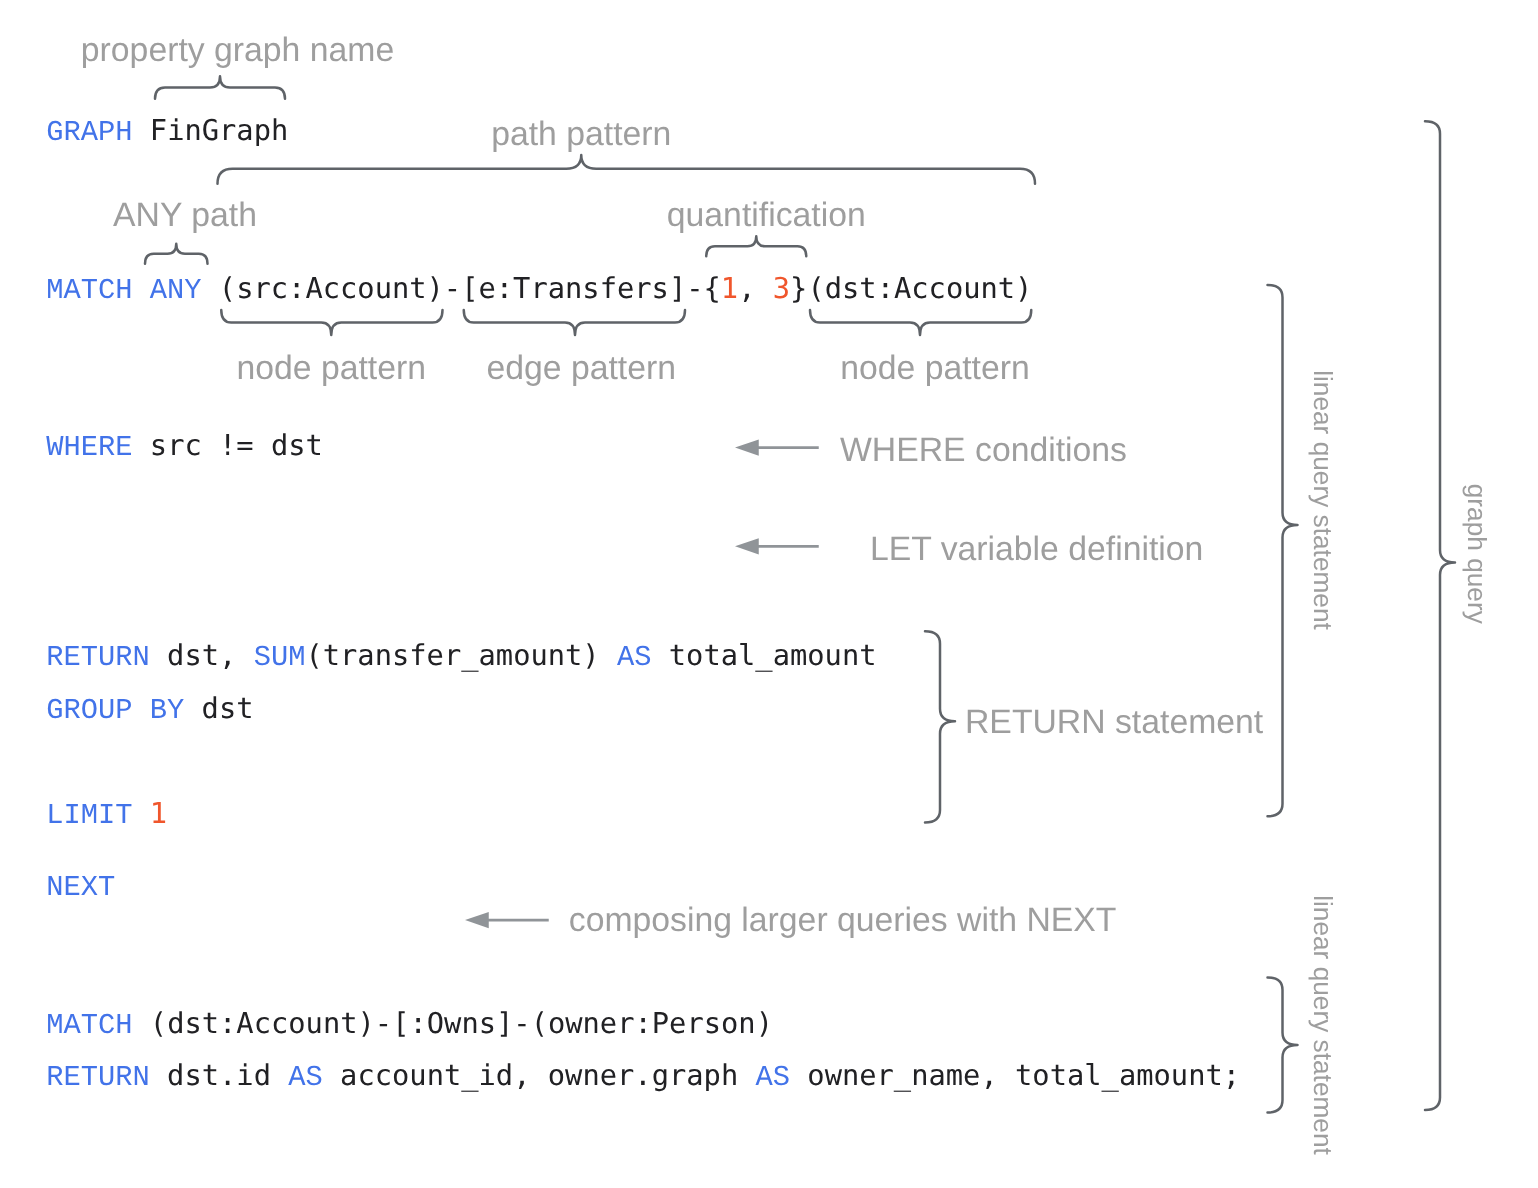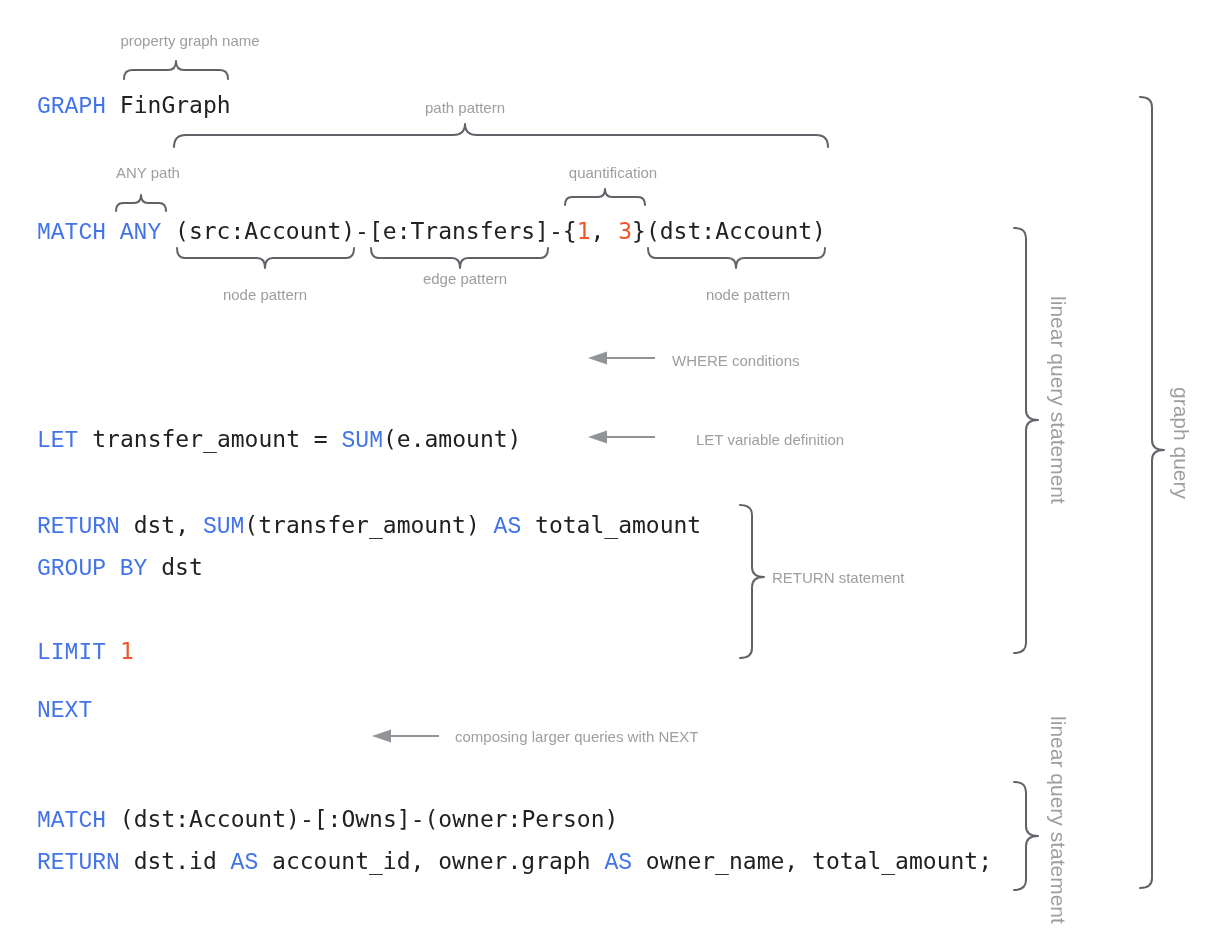--- a/index.html
+++ b/index.html
@@ -18,21 +18,21 @@
     position:absolute;left:37px;
     font-family:"DejaVu Sans Mono",monospace;
     font-size:23px;line-height:27px;white-space:pre;
     color:var(--plain);
   }
   .seg-keyword{color:var(--keyword);font-family:Liberation Mono, monospace;}
   .seg-plain{color:var(--plain);}
   .seg-number{color:var(--number);}
   .label{
     position:absolute;
-    font-size:15px;line-height:25px;white-space:nowrap;
+    font-size:27px;line-height:25px;white-space:nowrap;
     color:var(--label);
   }
   .label.center{transform:translateX(-50%);}
   .vlabel{
     position:absolute;
     font-size:21px;line-height:25px;white-space:nowrap;
     color:var(--label);
     writing-mode:vertical-rl;
     transform:translate(-50%,-50%);
   }
@@ -67,34 +67,34 @@
       <polygon class="arrowhead" points="588,437 607,430.5 607,443.5"></polygon>
     </g>
     <g>
       <line class="arrowline" x1="388" y1="736" x2="439" y2="736"></line>
       <polygon class="arrowhead" points="372,736 391,729.5 391,742.5"></polygon>
     </g>
   </svg>
 
   <div class="code" style="top:92px"><span class="seg-keyword">GRAPH</span><span class="seg-plain"> FinGraph</span></div>
   <div class="code" style="top:218px"><span class="seg-keyword">MATCH ANY</span><span class="seg-plain"> (src:Account)-[e:Transfers]-{</span><span class="seg-number">1</span><span class="seg-plain">, </span><span class="seg-number">3</span><span class="seg-plain">}(dst:Account)</span></div>
-  <div class="code" style="top:426px"><span class="seg-keyword">LET</span><span class="seg-plain"> transfer_amount = </span><span class="seg-keyword">SUM</span><span class="seg-plain">(e.amount)</span></div>
+  <div class="code" style="top:344px"><span class="seg-keyword">WHERE</span><span class="seg-plain"> src != dst</span></div>
   <div class="code" style="top:512px"><span class="seg-keyword">RETURN</span><span class="seg-plain"> dst, </span><span class="seg-keyword">SUM</span><span class="seg-plain">(transfer_amount) </span><span class="seg-keyword">AS</span><span class="seg-plain"> total_amount</span></div>
   <div class="code" style="top:554px"><span class="seg-keyword">GROUP BY</span><span class="seg-plain"> dst</span></div>
   <div class="code" style="top:638px"><span class="seg-keyword">LIMIT</span><span class="seg-plain"> </span><span class="seg-number">1</span></div>
   <div class="code" style="top:696px"><span class="seg-keyword">NEXT</span></div>
   <div class="code" style="top:806px"><span class="seg-keyword">MATCH</span><span class="seg-plain"> (dst:Account)-[:Owns]-(owner:Person)</span></div>
   <div class="code" style="top:848px"><span class="seg-keyword">RETURN</span><span class="seg-plain"> dst.id </span><span class="seg-keyword">AS</span><span class="seg-plain"> account_id, owner.graph </span><span class="seg-keyword">AS</span><span class="seg-plain"> owner_name, total_amount;</span></div>
 
   <div class="label center" style="left:190px;top:28px">property graph name</div>
   <div class="label center" style="left:465px;top:95px">path pattern</div>
   <div class="label center" style="left:148px;top:160px">ANY path</div>
   <div class="label center" style="left:613px;top:160px">quantification</div>
   <div class="label center" style="left:265px;top:282px">node pattern</div>
-  <div class="label center" style="left:465px;top:266px">edge pattern</div>
+  <div class="label center" style="left:465px;top:282px">edge pattern</div>
   <div class="label center" style="left:748px;top:282px">node pattern</div>
   <div class="label" style="left:672px;top:348px">WHERE conditions</div>
   <div class="label" style="left:696px;top:427px">LET variable definition</div>
   <div class="label" style="left:772px;top:565px">RETURN statement</div>
   <div class="label" style="left:455px;top:724px">composing larger queries with NEXT</div>
   <div class="vlabel" style="left:1058px;top:400px">linear query statement</div>
   <div class="vlabel" style="left:1181px;top:443px">graph query</div>
   <div class="vlabel" style="left:1058px;top:820px">linear query statement</div>
 
 </div>

